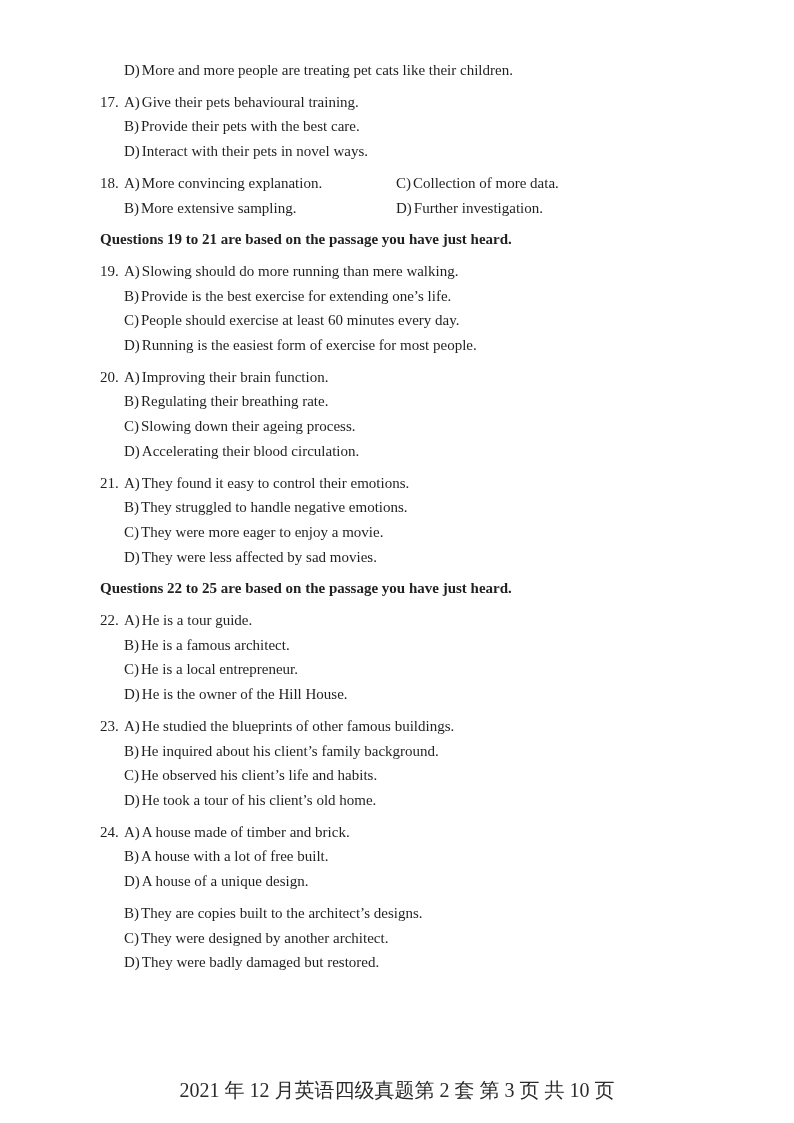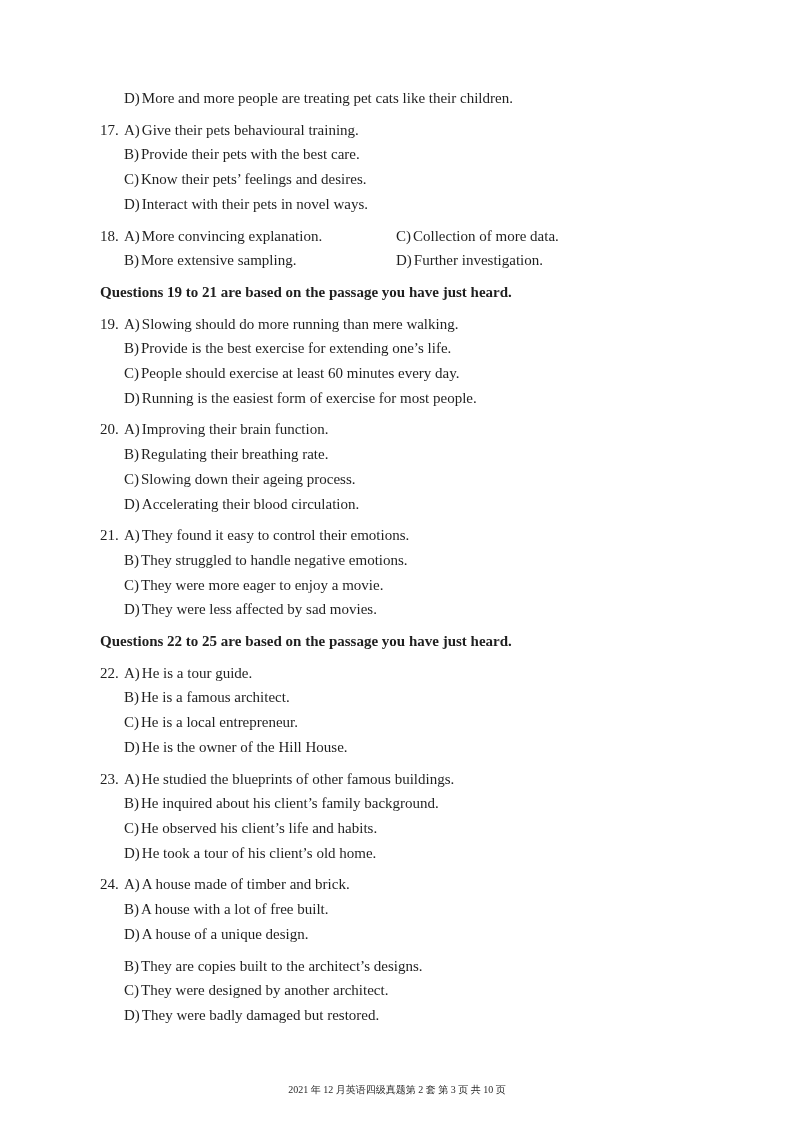--- a/index.html
+++ b/index.html
@@ -6,21 +6,21 @@
   .page {
     position: relative;
     width: 794px;
     height: 1123px;
     background: #ffffff;
     font-family: "Liberation Serif", serif;
     font-size: 15px;
     color: #1f1f1f;
     overflow: hidden;
   }
-  .content { padding-top: 86px; }
+  .content { padding-top: 58px; }
   .question { margin-bottom: 7px; }
   .line {
     position: relative;
     line-height: 24.7px;
     padding-left: 124px;
     white-space: nowrap;
   }
   .qnum {
     position: absolute;
     left: 100px;
@@ -37,21 +37,21 @@
     font-weight: bold;
     margin: 0 0 7px 100px;
     line-height: 24.7px;
   }
   .footer {
     position: absolute;
     top: 1080px;
     left: 0;
     width: 100%;
     text-align: center;
-    font-size: 10px;
+    font-size: 20px;
     line-height: 20px;
     color: #2a2a2a;
   }
 </style>
 </head>
 <body>
 
 <div class="page">
   <div class="content">
 
@@ -63,23 +63,20 @@
 
     <div class="question">
       <div class="line">
         <span class="qnum">17.</span>
         <span class="olabel">A)</span><span class="otext">Give their pets behavioural training.</span>
       </div>
       <div class="line">
         <span class="olabel">B)</span><span class="otext">Provide their pets with the best care.</span>
       </div>
       <div class="line">
-        <span class="olabel">C)</span><span class="otext">Know their pets’ feelings and desires.</span>
-      </div>
-      <div class="line">
         <span class="olabel">D)</span><span class="otext">Interact with their pets in novel ways.</span>
       </div>
     </div>
 
     <div class="question">
       <div class="line">
         <span class="qnum">18.</span>
         <span class="olabel">A)</span><span class="otext">More convincing explanation.</span>
         <span class="rcol"><span class="olabel">C)</span><span class="otext">Collection of more data.</span></span>
       </div>

